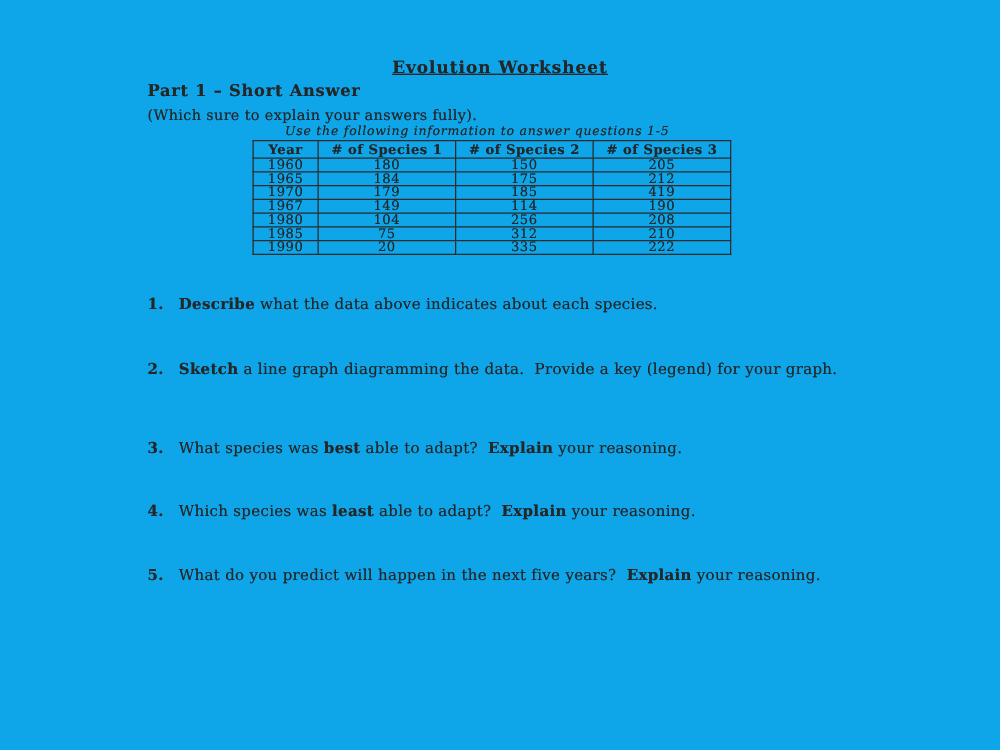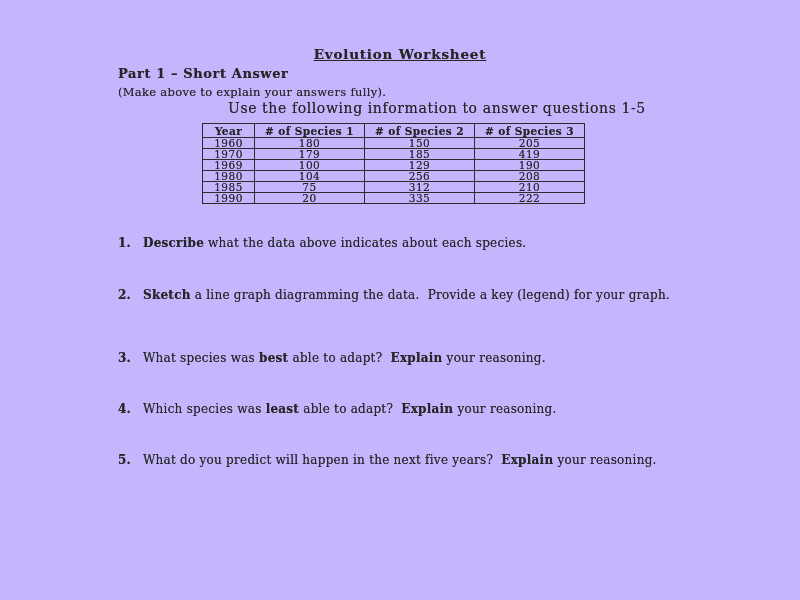--- a/index.html
+++ b/index.html
@@ -1,19 +1,19 @@
 <!DOCTYPE html>
 <html><head>
 <meta charset="utf-8">
 <style>
   html,body{margin:0;padding:0;background:#fff;}
   #page{
     position:relative;
     width:800px;height:600px;
-    background:#c4b5fd;
+    background:#0ea5e9;
     overflow:hidden;
     font-family:"DejaVu Serif","Liberation Serif",serif;
     color:#262626;
     text-shadow:0 0 0.5px rgba(20,20,20,0.55);
   }
   .title{
     position:absolute;top:46px;left:0;width:800px;
     text-align:center;
     font-size:13.5px;font-weight:bold;letter-spacing:0.8px;
     text-decoration:underline;
@@ -21,24 +21,24 @@
   .section-heading{
     position:absolute;top:66px;left:118px;
     font-size:13px;font-weight:bold;letter-spacing:0.6px;
   }
   .section-note{
     position:absolute;top:85px;left:118px;
     font-size:11.5px;letter-spacing:0.3px;
   }
   .instruction{
     position:absolute;top:100px;left:228px;
-    font-size:14px;letter-spacing:0.6px;
+    font-size:10px;letter-spacing:0.6px;font-style:italic;
   }
   table.data{
-    position:absolute;top:123px;left:202px;
+    position:absolute;top:112px;left:202px;
     border-collapse:collapse;
     table-layout:fixed;
     width:382px;
     font-size:10.5px;
   }
   table.data th, table.data td{
     border:1px solid #2b2b2b;
     padding:0 2px;
     text-align:center;
     white-space:nowrap;
@@ -77,21 +77,21 @@
 </style>
 </head>
 <body>
 
 <div id="page">
 
   <div class="title">Evolution Worksheet</div>
 
   <div class="section-heading">Part 1 – Short Answer</div>
 
-  <div class="section-note">(Make above to explain your answers fully).</div>
+  <div class="section-note">(Which sure to explain your answers fully).</div>
 
   <div class="instruction">Use the following information to answer questions 1-5</div>
 
   <table class="data">
     <colgroup>
       <col class="c-year">
       <col class="c-sp">
       <col class="c-sp">
       <col class="c-sp">
     </colgroup>
@@ -104,29 +104,35 @@
         </tr>
     </thead>
     <tbody>
         <tr>
           <td>1960</td>
           <td>180</td>
           <td>150</td>
           <td>205</td>
         </tr>
         <tr>
+          <td>1965</td>
+          <td>184</td>
+          <td>175</td>
+          <td>212</td>
+        </tr>
+        <tr>
           <td>1970</td>
           <td>179</td>
           <td>185</td>
           <td>419</td>
         </tr>
         <tr>
-          <td>1969</td>
-          <td>100</td>
-          <td>129</td>
+          <td>1967</td>
+          <td>149</td>
+          <td>114</td>
           <td>190</td>
         </tr>
         <tr>
           <td>1980</td>
           <td>104</td>
           <td>256</td>
           <td>208</td>
         </tr>
         <tr>
           <td>1985</td>

